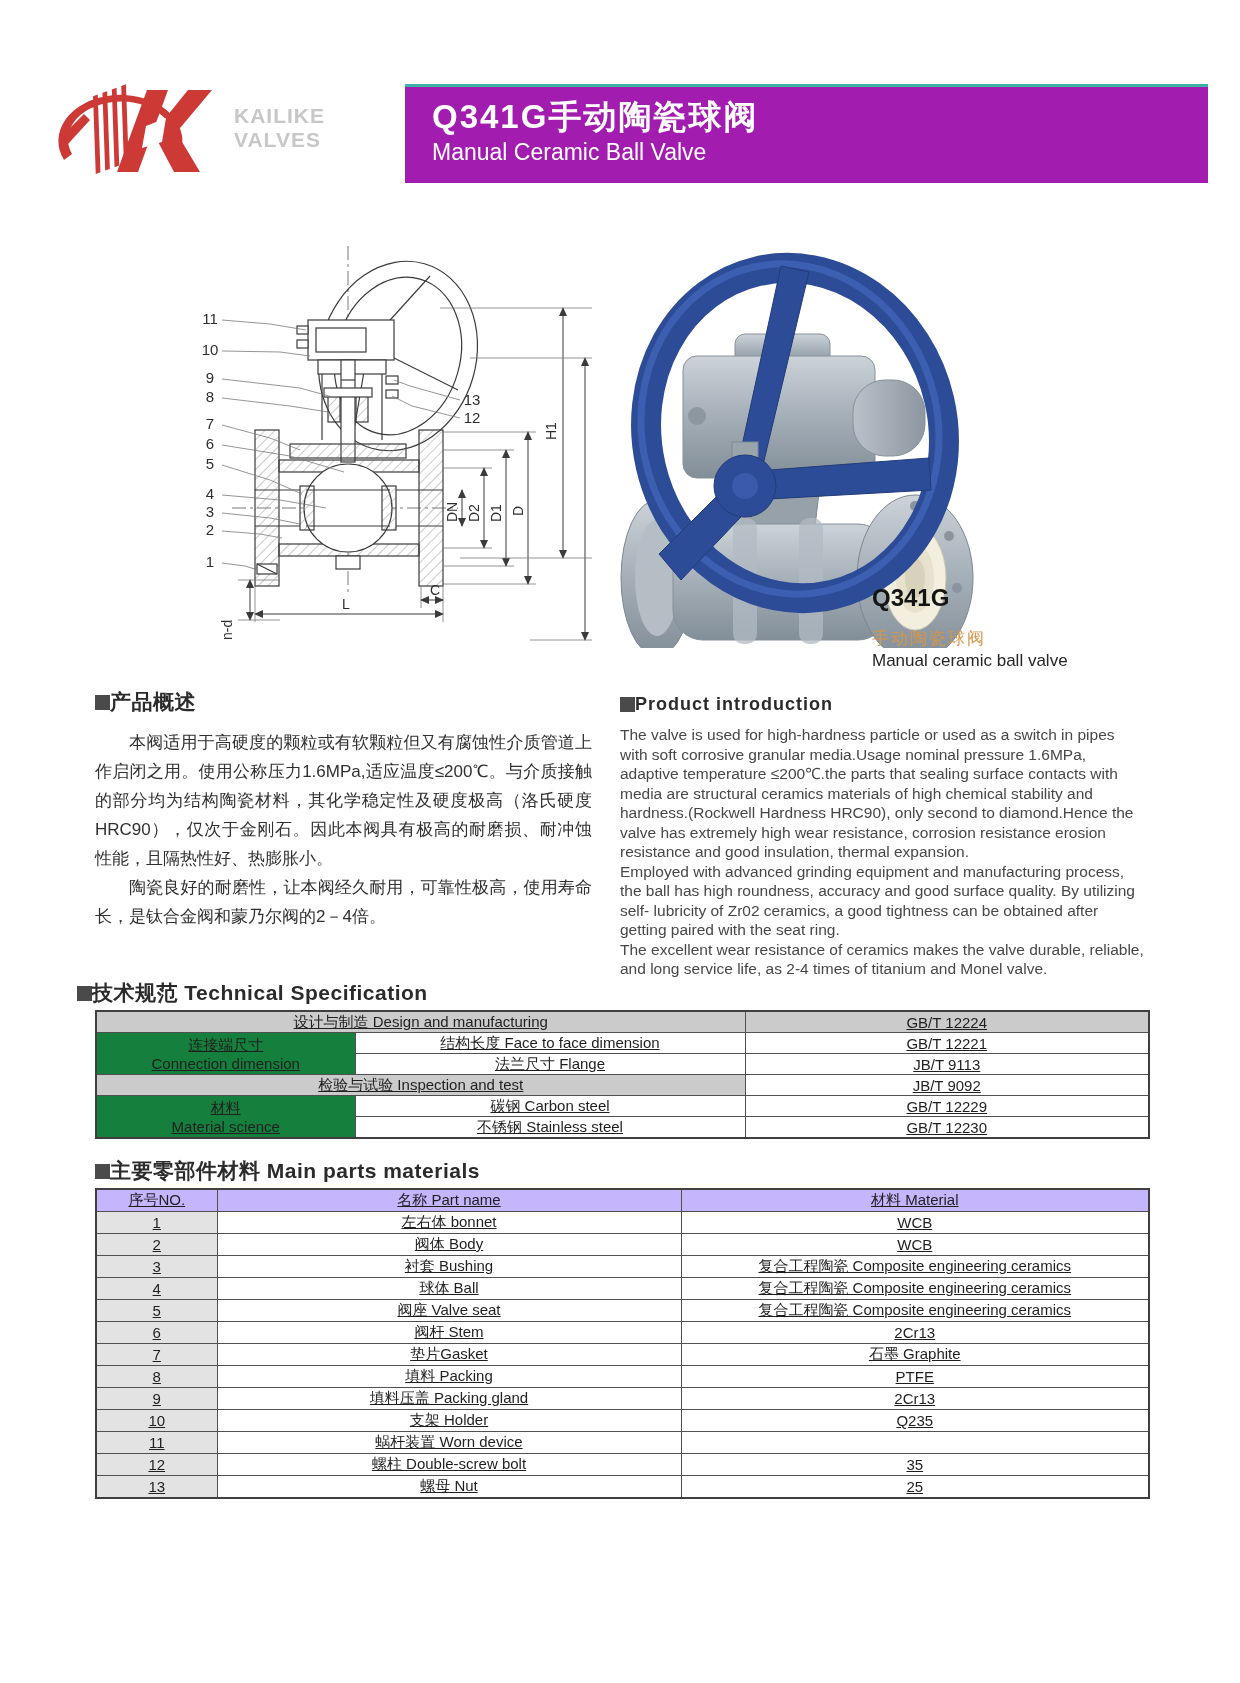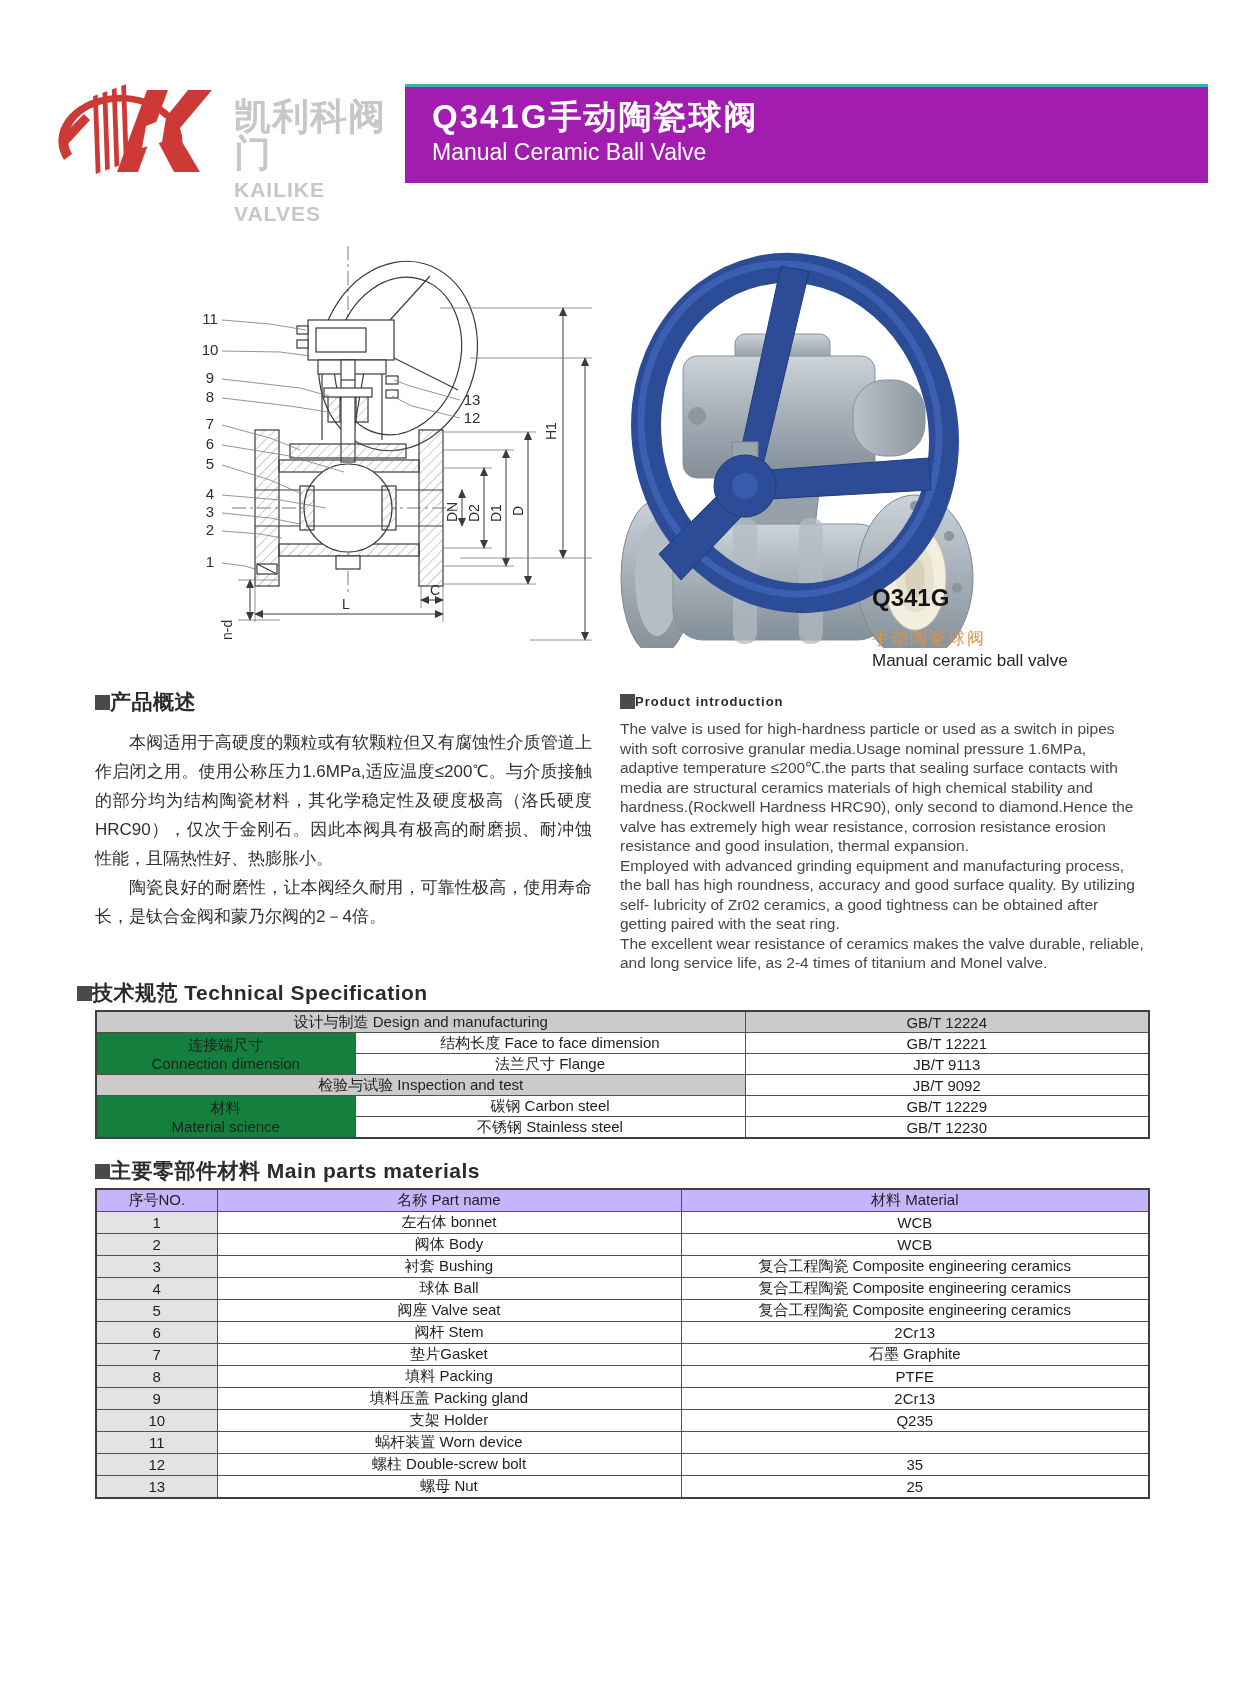--- a/index.html
+++ b/index.html
@@ -26,21 +26,21 @@
 
   
   .cap-model{font-size:24px;font-weight:bold;color:#141414;line-height:1.1;}
   .cap-cn{font-size:17px;color:#d4964b;letter-spacing:2px;margin-top:16px;}
   .cap-en{font-size:17px;color:#252525;margin-top:1px;}
 
   
   table{border-collapse:collapse;table-layout:fixed;background:#fff;}
   .spec-table,.parts-table{border:2px solid #3f3f3f;}
   td,th{border:1px solid #505050;font-size:15px;font-weight:normal;color:#1f1f1f;
-        text-align:center;vertical-align:middle;padding:0 4px;overflow:hidden;white-space:nowrap;}
+        text-align:center;vertical-align:middle;padding:0 4px;overflow:hidden;white-space:nowrap;text-decoration:underline;}
   .spec-table td{height:20px;}
   .parts-table td,.parts-table th{height:21px;}
   .g1{background:#cbcbcb;}
   .g2{background:#15803d;}
   .parts-table thead th{background:#c4b5fd;}
   .parts-table tbody td:first-child{background:#e3e3e3;}
 
   
   .ln{stroke:#3b3b3b;stroke-width:1.2;fill:none;}
   .lnf{stroke:#3b3b3b;stroke-width:1.2;fill:#ffffff;}
@@ -67,21 +67,20 @@
       </g>
       <polygon points="97,14 118,14 88,96 67,96"></polygon>
       <polygon points="104,56 138,14 162,14 120,64"></polygon>
       <polygon points="106,62 124,96 150,96 125,54"></polygon>
       <path d="M10,62 L34,38 L40,44 L18,68 Z"></path>
     </g>
     <polygon points="96,50 116,42 112,66 92,72" fill="#ffffff"></polygon>
   </svg>
 
   <div class="abs" style="left:234px;top:98px;width:175px;">
-    <div class="brand-cn">凯利科阀门</div>
     <div class="brand-en">KAILIKE VALVES</div>
   </div>
 
   <div class="abs banner">
     <div class="banner-cn">Q341G手动陶瓷球阀</div>
     <div class="banner-en">Manual Ceramic Ball Valve</div>
   </div>
 
   <svg class="abs" style="left:140px;top:228px;" width="490" height="440" viewBox="0 0 490 440">
     <defs>
@@ -282,21 +281,21 @@
     </div>
     <div class="cn-text" style="margin-top:12px;">
       <p>本阀适用于高硬度的颗粒或有软颗粒但又有腐蚀性介质管道上作启闭之用。使用公称压力1.6MPa,适应温度≤200℃。与介质接触的部分均为结构陶瓷材料，其化学稳定性及硬度极高（洛氏硬度HRC90），仅次于金刚石。因此本阀具有极高的耐磨损、耐冲蚀性能，且隔热性好、热膨胀小。</p>
       <p>陶瓷良好的耐磨性，让本阀经久耐用，可靠性极高，使用寿命长，是钛合金阀和蒙乃尔阀的2－4倍。</p>
     </div>
   </div>
 
   <div class="abs" style="left:620px;top:694px;width:524px;">
     <div class="sect-h">
       <span class="sq"></span>
-      <span class="t" style="font-size:13px;letter-spacing:1px;">Product introduction</span>
+      <span class="t" style="font-size:18px;letter-spacing:1px;">Product introduction</span>
     </div>
     <div class="en-text" style="margin-top:10px;">
       <p>The valve is used for high-hardness particle or used as a switch in pipes with soft corrosive granular media.Usage nominal pressure 1.6MPa, adaptive temperature ≤200℃.the parts that sealing surface contacts with media are structural ceramics materials of high chemical stability and hardness.(Rockwell Hardness HRC90), only second to diamond.Hence the valve has extremely high wear resistance, corrosion resistance erosion resistance and good insulation, thermal expansion.</p>
       <p>Employed with advanced grinding equipment and manufacturing process, the ball has high  roundness, accuracy and good surface quality. By utilizing self- lubricity of Zr02 ceramics, a good tightness can be obtained after getting paired with the seat ring.</p>
       <p>The excellent wear resistance of ceramics makes the valve durable, reliable, and long service life, as 2-4 times of titanium and Monel valve.</p>
     </div>
   </div>
 
   <div class="abs sect-h" style="left:77px;top:979px;">
     <span class="sq"></span>

